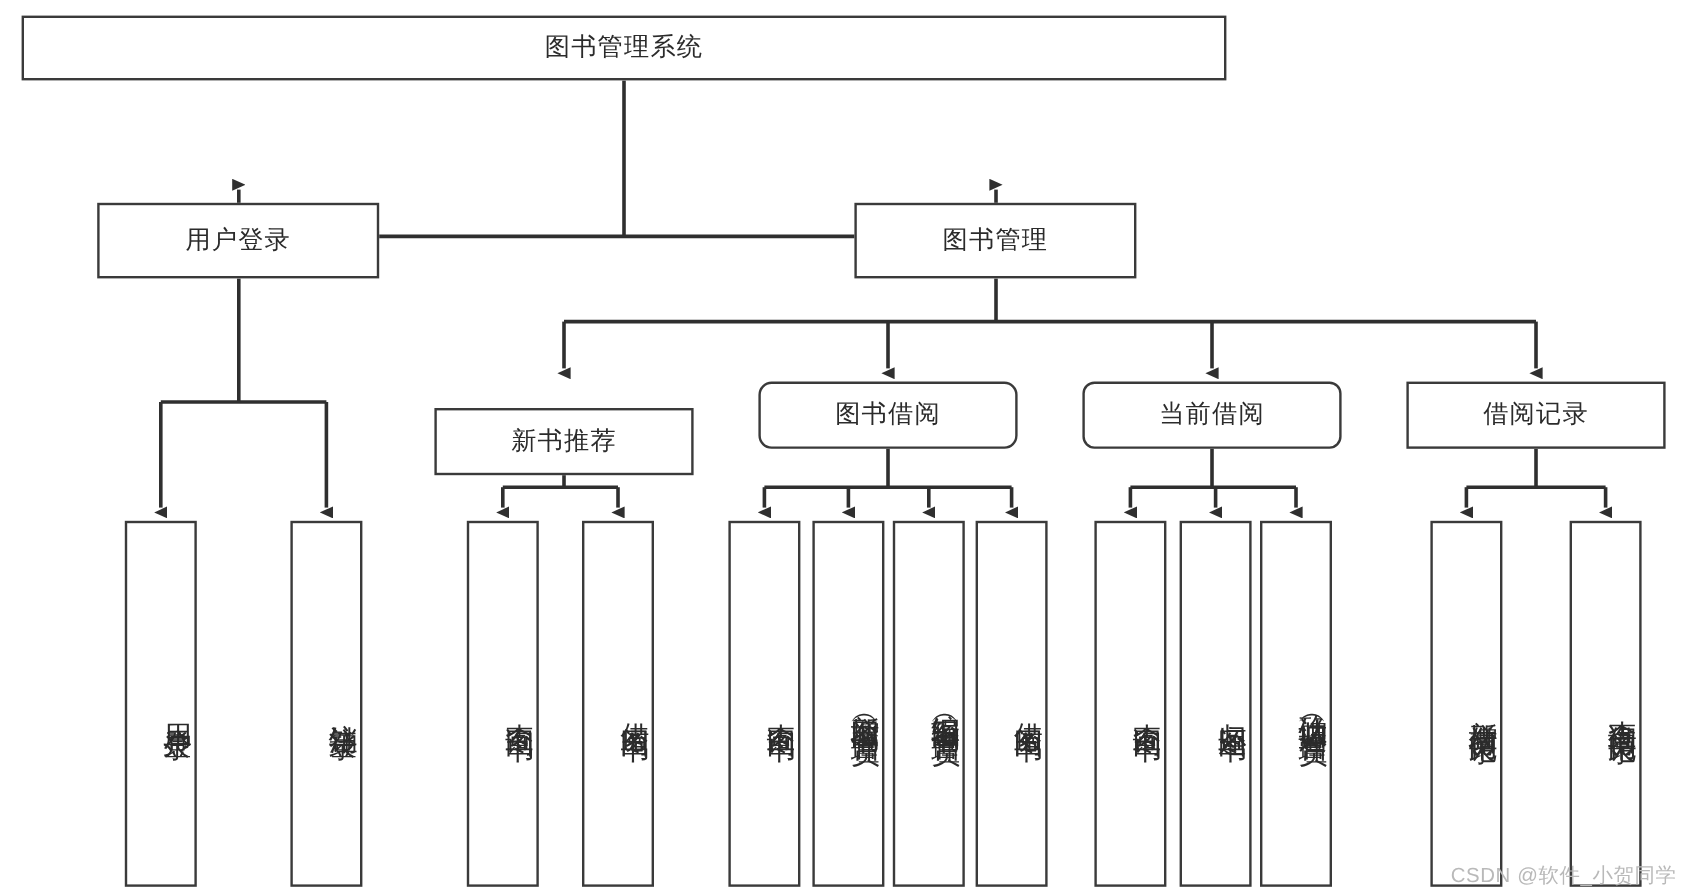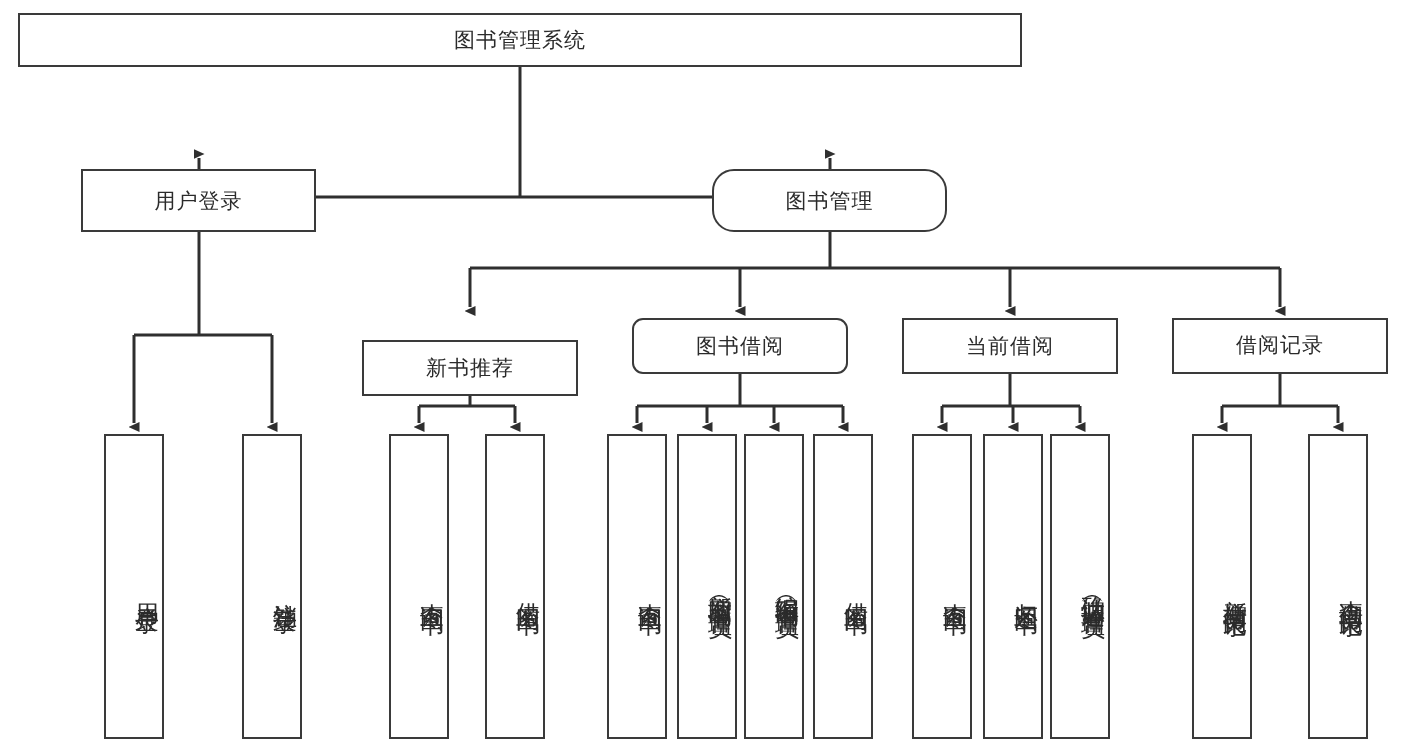--- a/index.html
+++ b/index.html
@@ -109,30 +109,30 @@
       </g>
   </svg>
 
   <div id="nodes-layer">
       <div class="node node-h" style="left: 18px; top: 13px; width: 1004px; height: 54px;">
         <span>图书管理系统</span>
       </div>
       <div class="node node-h" style="left: 81px; top: 169px; width: 235px; height: 63px;">
         <span>用户登录</span>
       </div>
-      <div class="node node-h" style="left: 712px; top: 169px; width: 235px; height: 63px; border-radius: 22px;">
+      <div class="node node-h" style="left: 712px; top: 169px; width: 235px; height: 63px;">
         <span>图书管理</span>
       </div>
       <div class="node node-h" style="left: 362px; top: 318px; width: 216px; height: 56px; margin-top: 22px;">
         <span>新书推荐</span>
       </div>
       <div class="node node-h" style="left: 632px; top: 318px; width: 216px; height: 56px; border-radius: 11px;">
         <span>图书借阅</span>
       </div>
-      <div class="node node-h" style="left: 902px; top: 318px; width: 216px; height: 56px;">
+      <div class="node node-h" style="left: 902px; top: 318px; width: 216px; height: 56px; border-radius: 10px;">
         <span>当前借阅</span>
       </div>
       <div class="node node-h" style="left: 1172px; top: 318px; width: 216px; height: 56px; font-family: Liberation Serif, serif;">
         <span>借阅记录</span>
       </div>
       <div class="node node-v" style="left: 104px; top: 434px; width: 60px; height: 305px;">
         <span>用户登录</span>
       </div>
       <div class="node node-v" style="left: 242px; top: 434px; width: 60px; height: 305px;">
         <span>注销登录</span>
@@ -165,13 +165,14 @@
         <span>确认归还（管理员）</span>
       </div>
       <div class="node node-v" style="left: 1192px; top: 434px; width: 60px; height: 305px;">
         <span>新增借阅记录</span>
       </div>
       <div class="node node-v" style="left: 1308px; top: 434px; width: 60px; height: 305px;">
         <span>查询借阅记录</span>
       </div>
     </div>
 
+  <div id="watermark">CSDN @软件_小贺同学</div>
 </div>
 
 </body></html>

